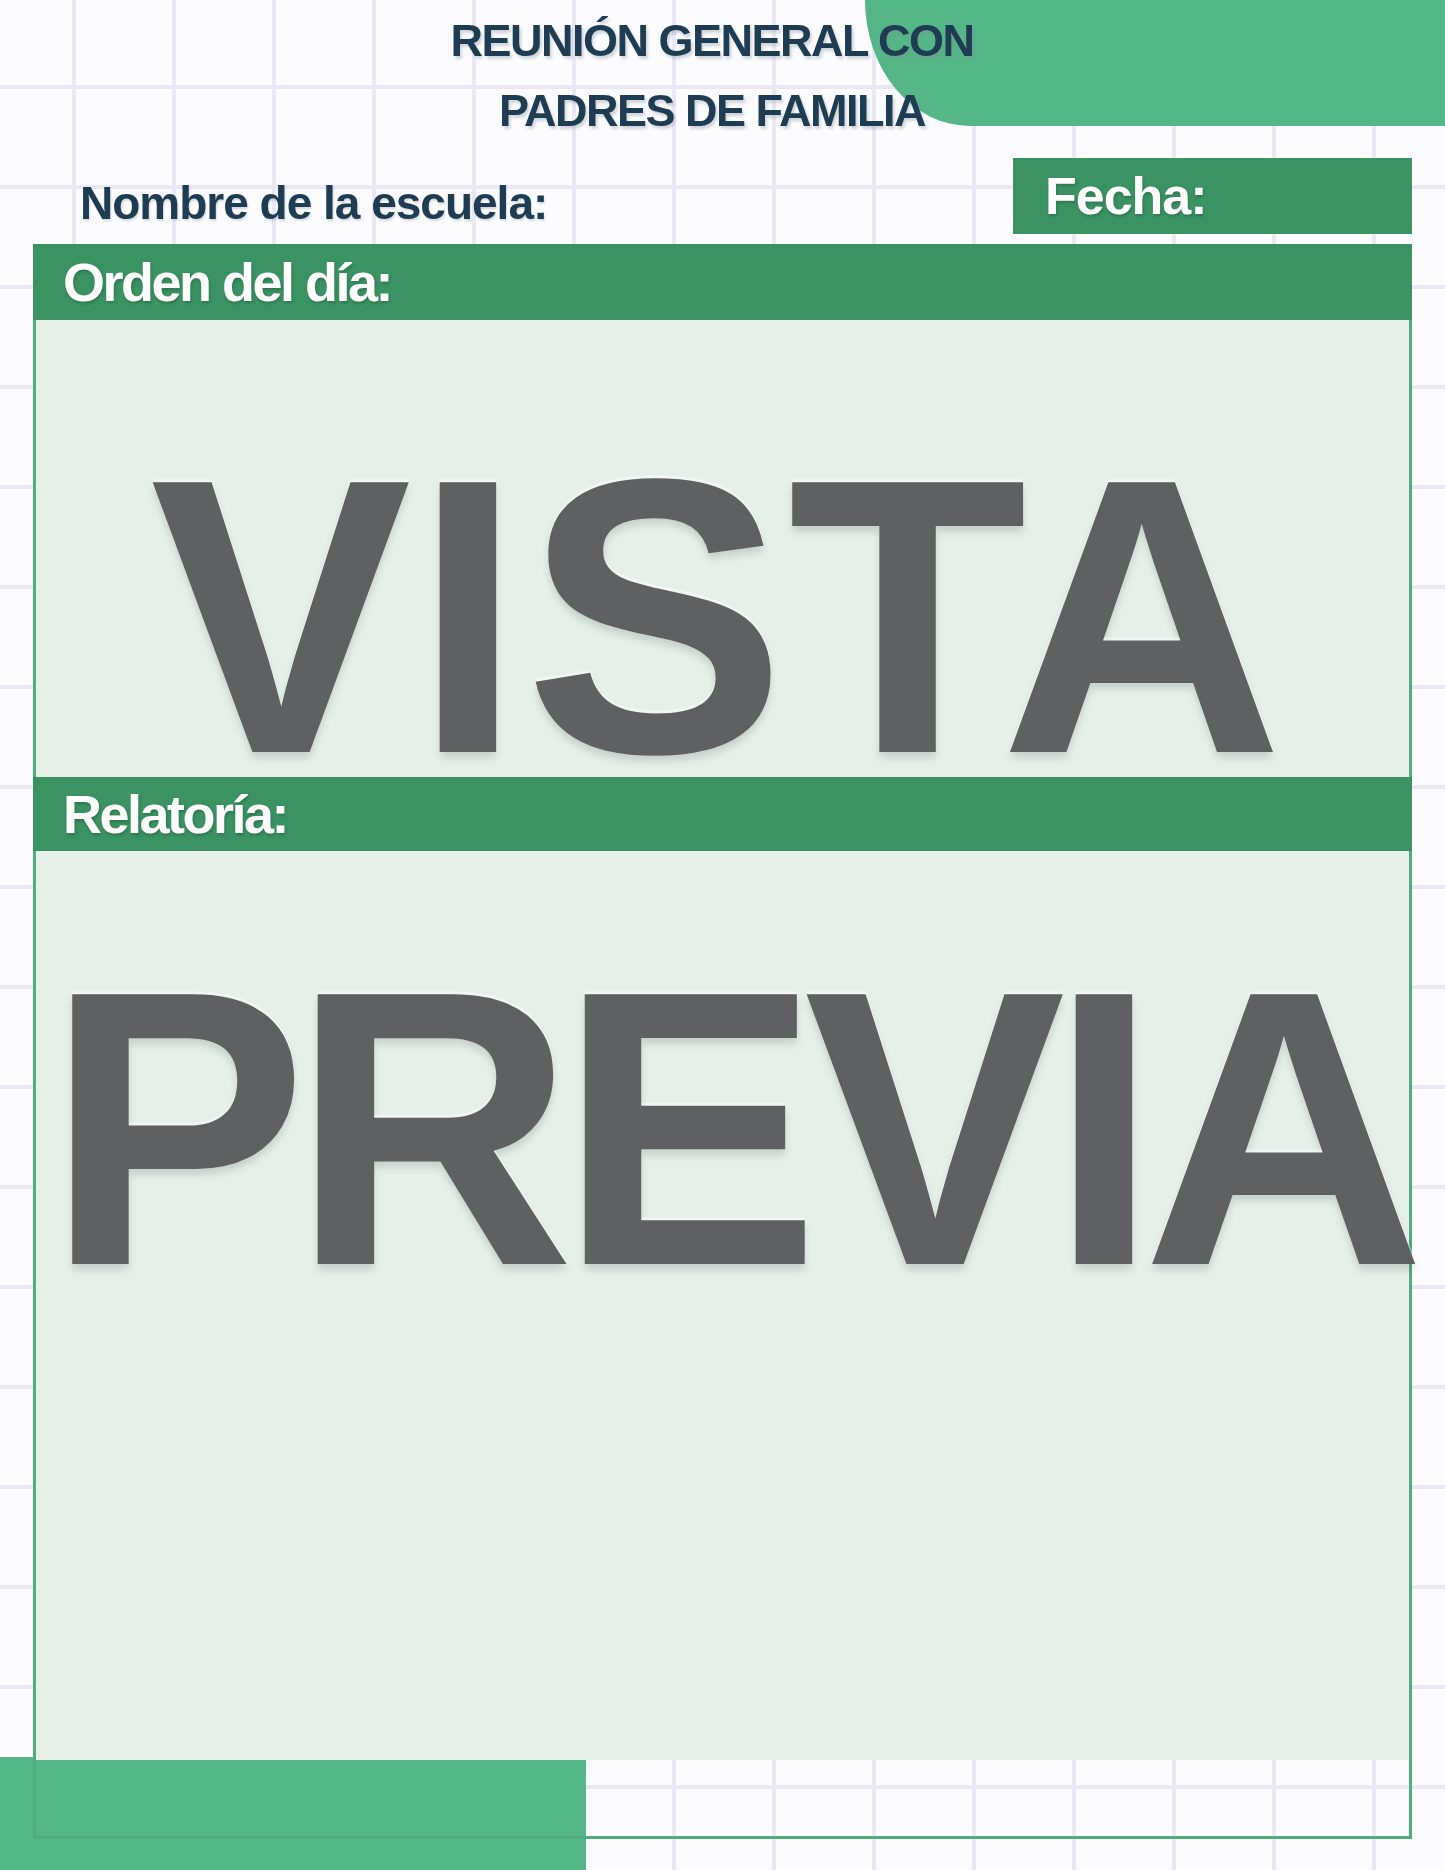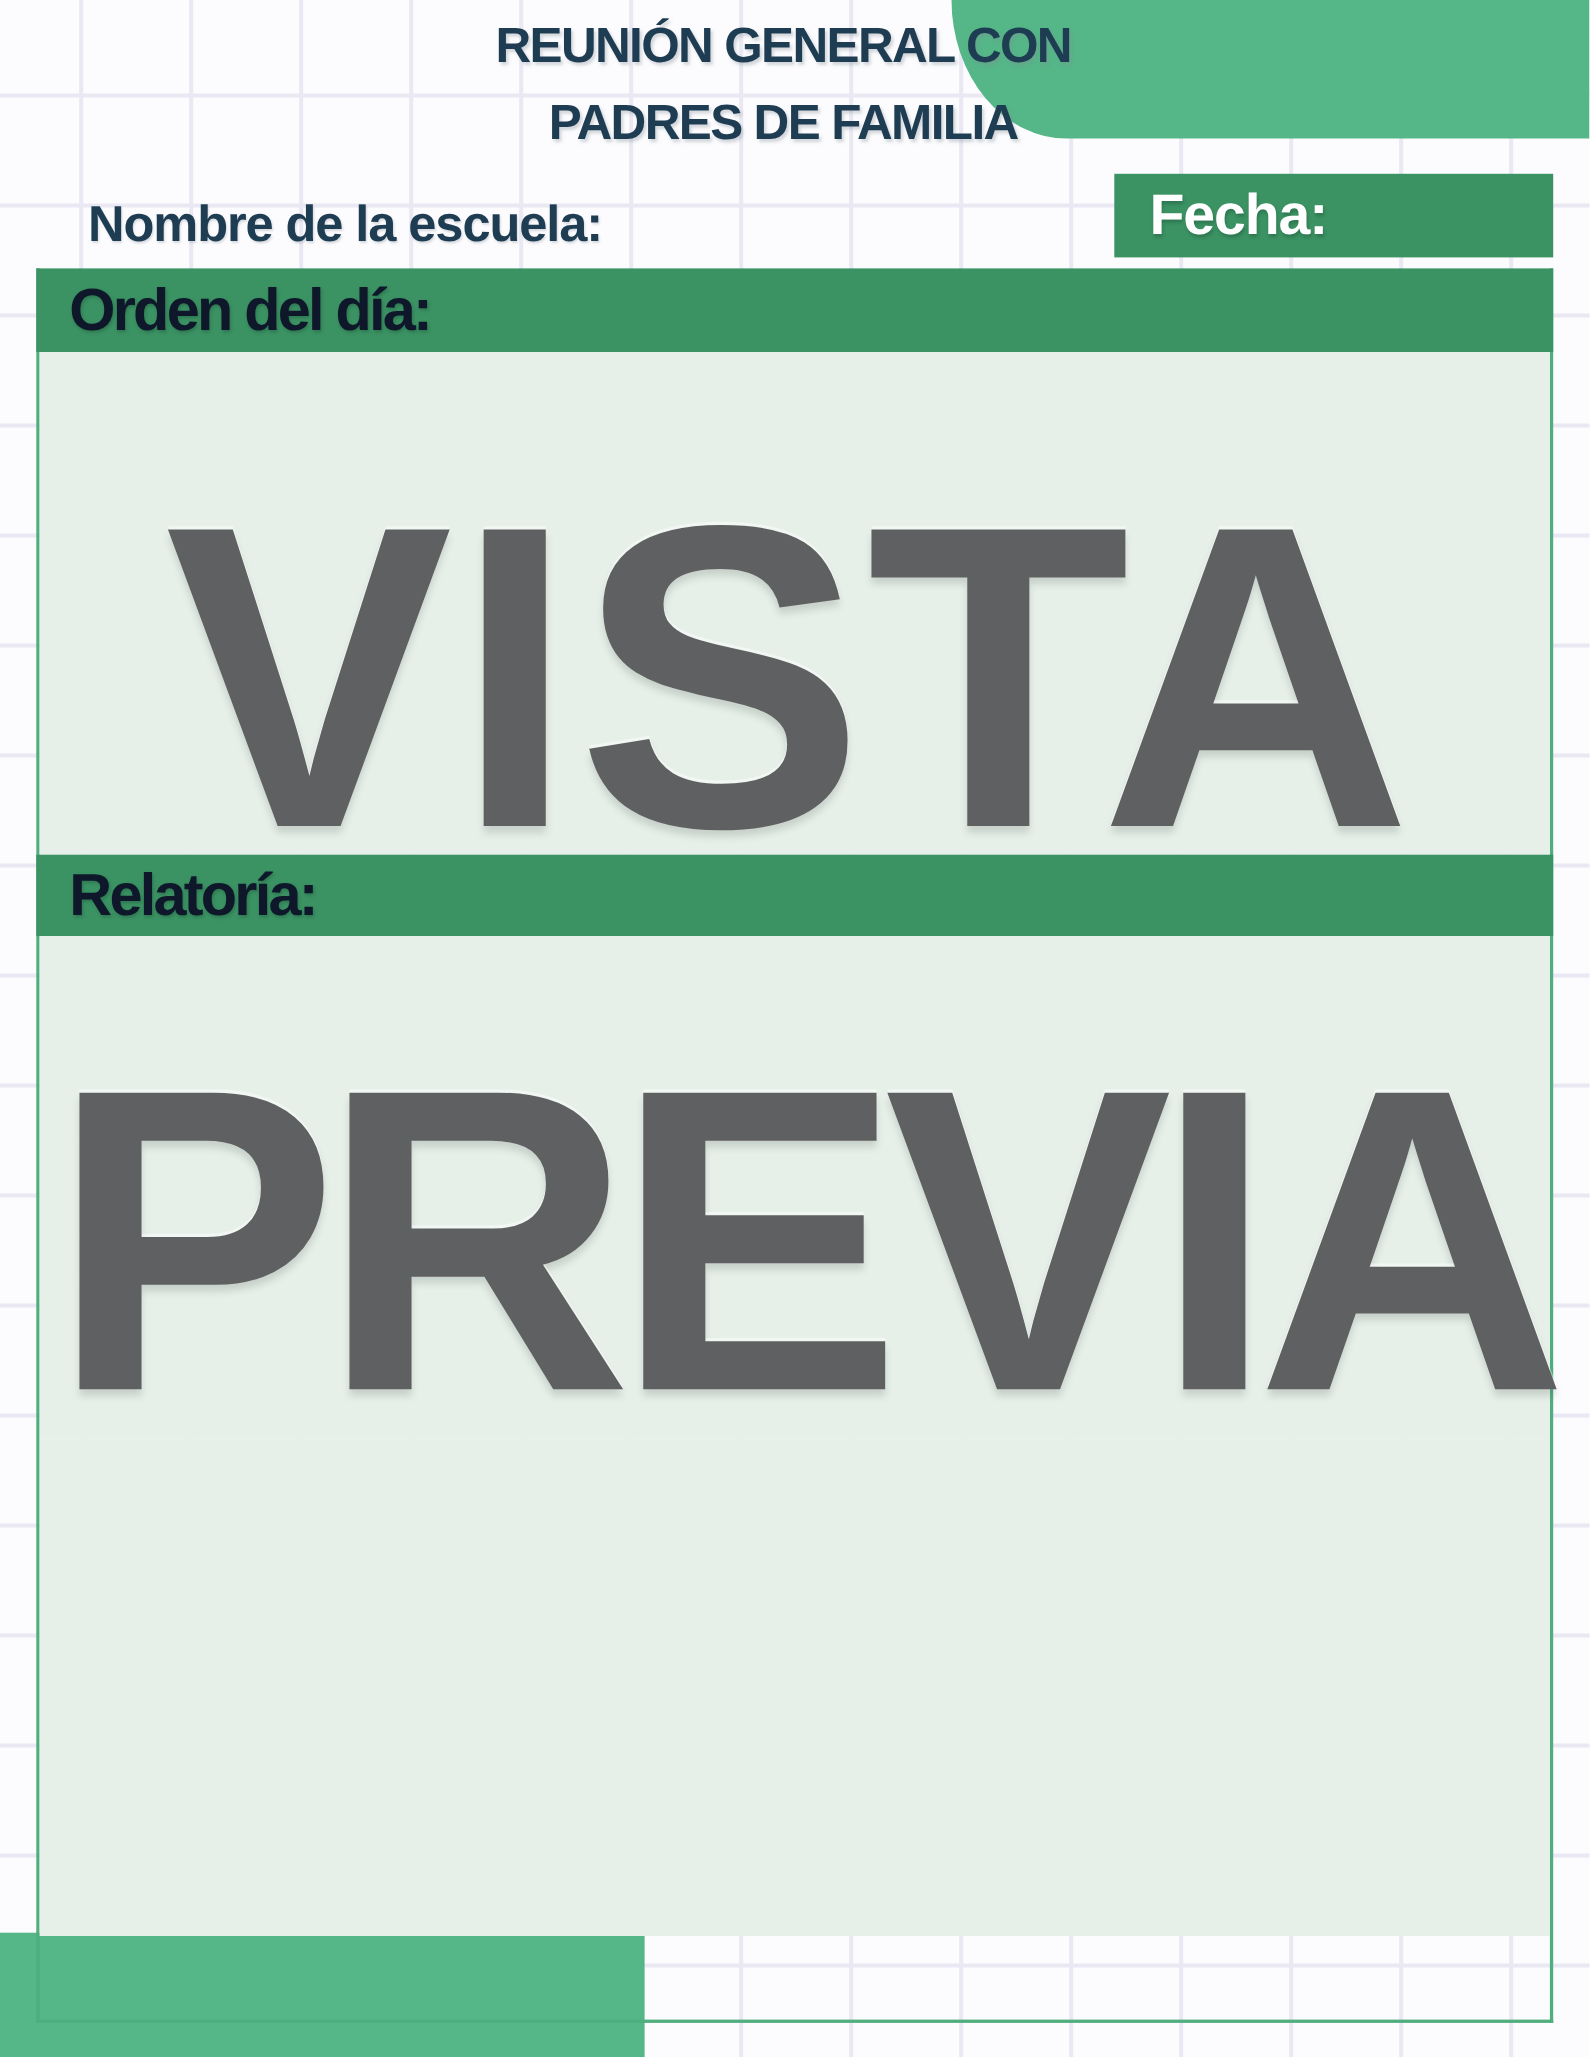--- a/index.html
+++ b/index.html
@@ -80,21 +80,21 @@
   }
   .section-bar{
     width:calc(100% + 6px);
     margin-left:-3px;
     height:76px;
     background:var(--bar-green);
     display:flex;align-items:center;
     padding-left:30px;
   }
   .section-bar .heading{
-    color:#0f172a;font-size:54px;font-weight:700;letter-spacing:-2.5px;
+    color:#ffffff;font-size:54px;font-weight:700;letter-spacing:-2.5px;
     text-shadow:1px 2px 3px rgba(20,60,40,0.3);
     white-space:nowrap;
   }
   .section-bar.bar-2{height:74px;}
   .section-panel{
     width:100%;
     background:var(--panel-green);
   }
   .panel-1{height:457px;}
   .panel-2{height:457px;}

